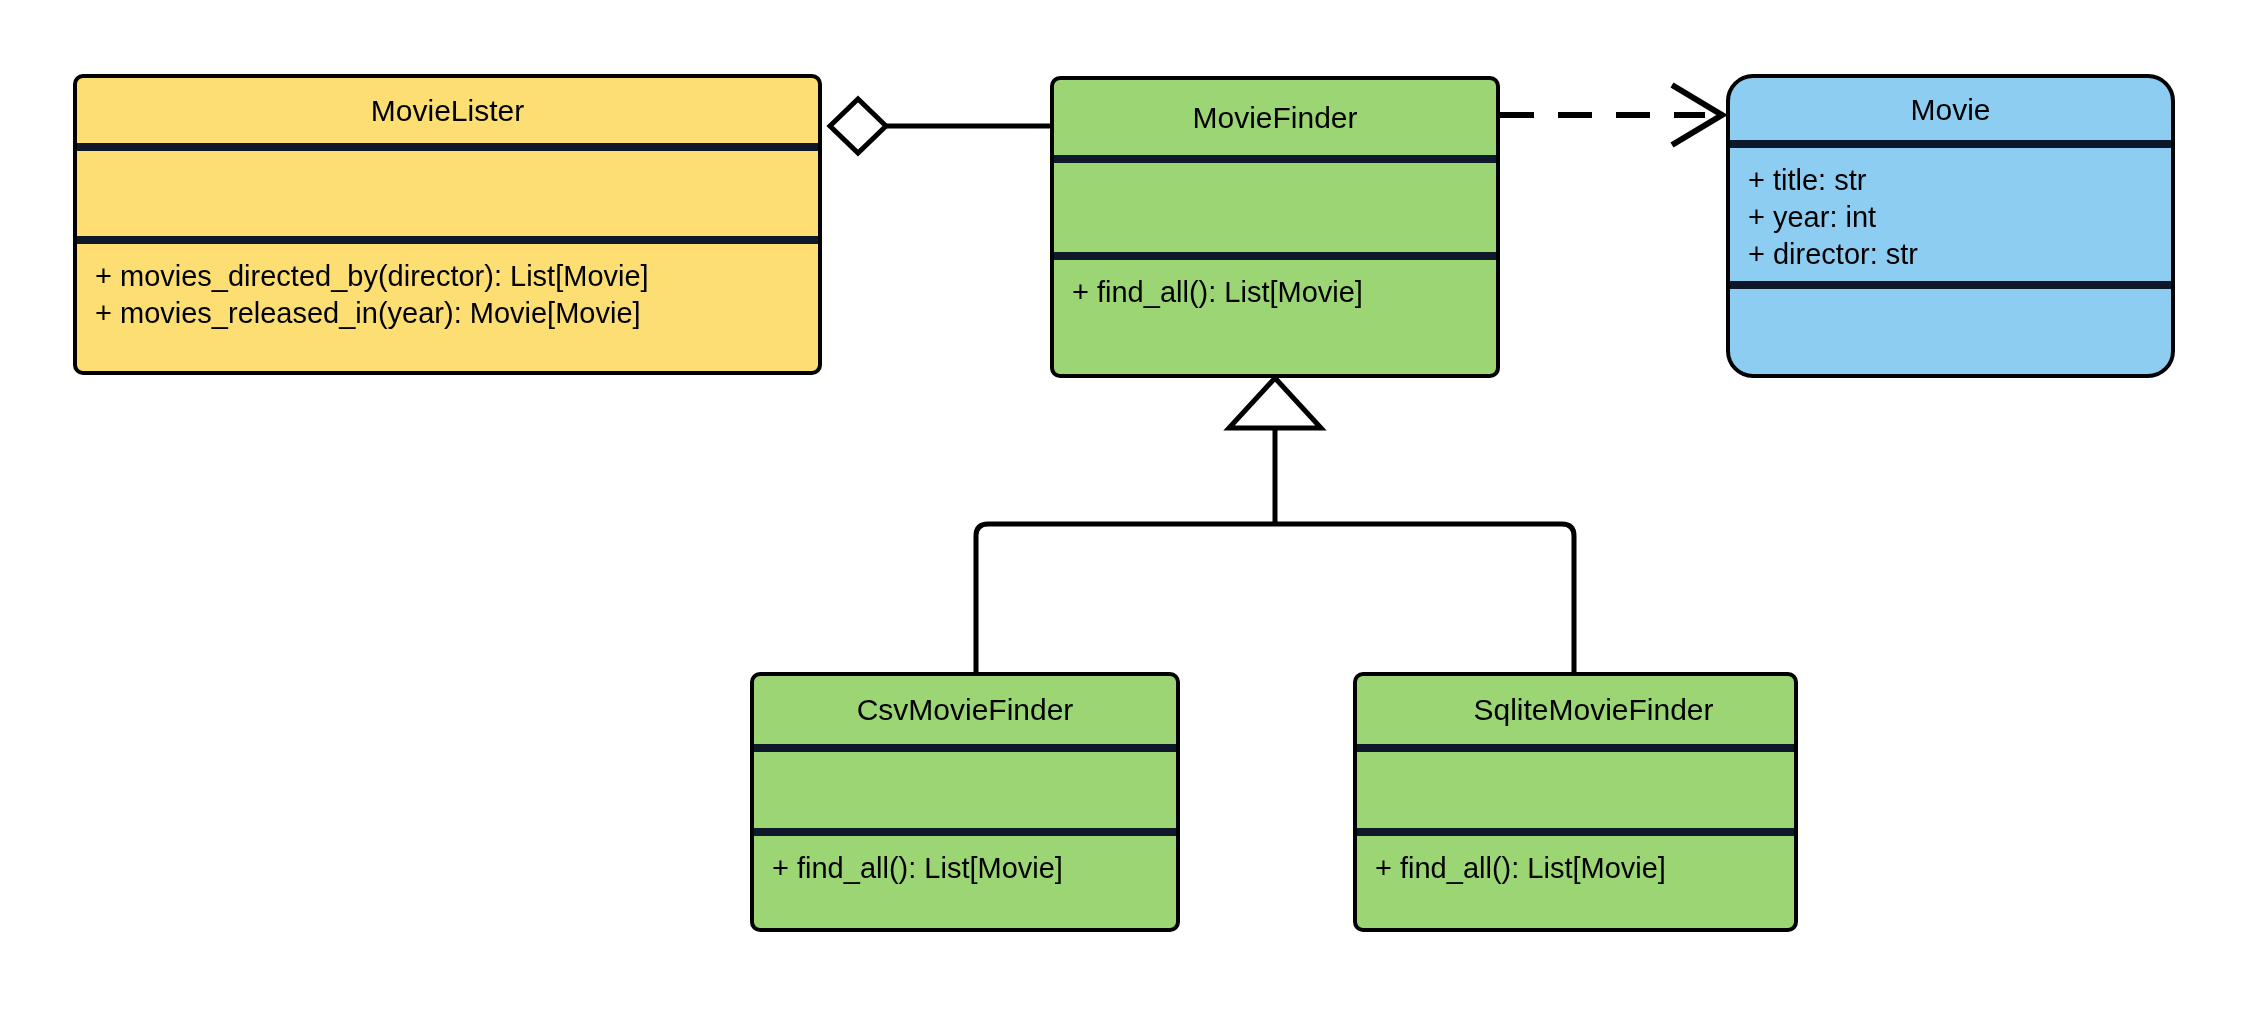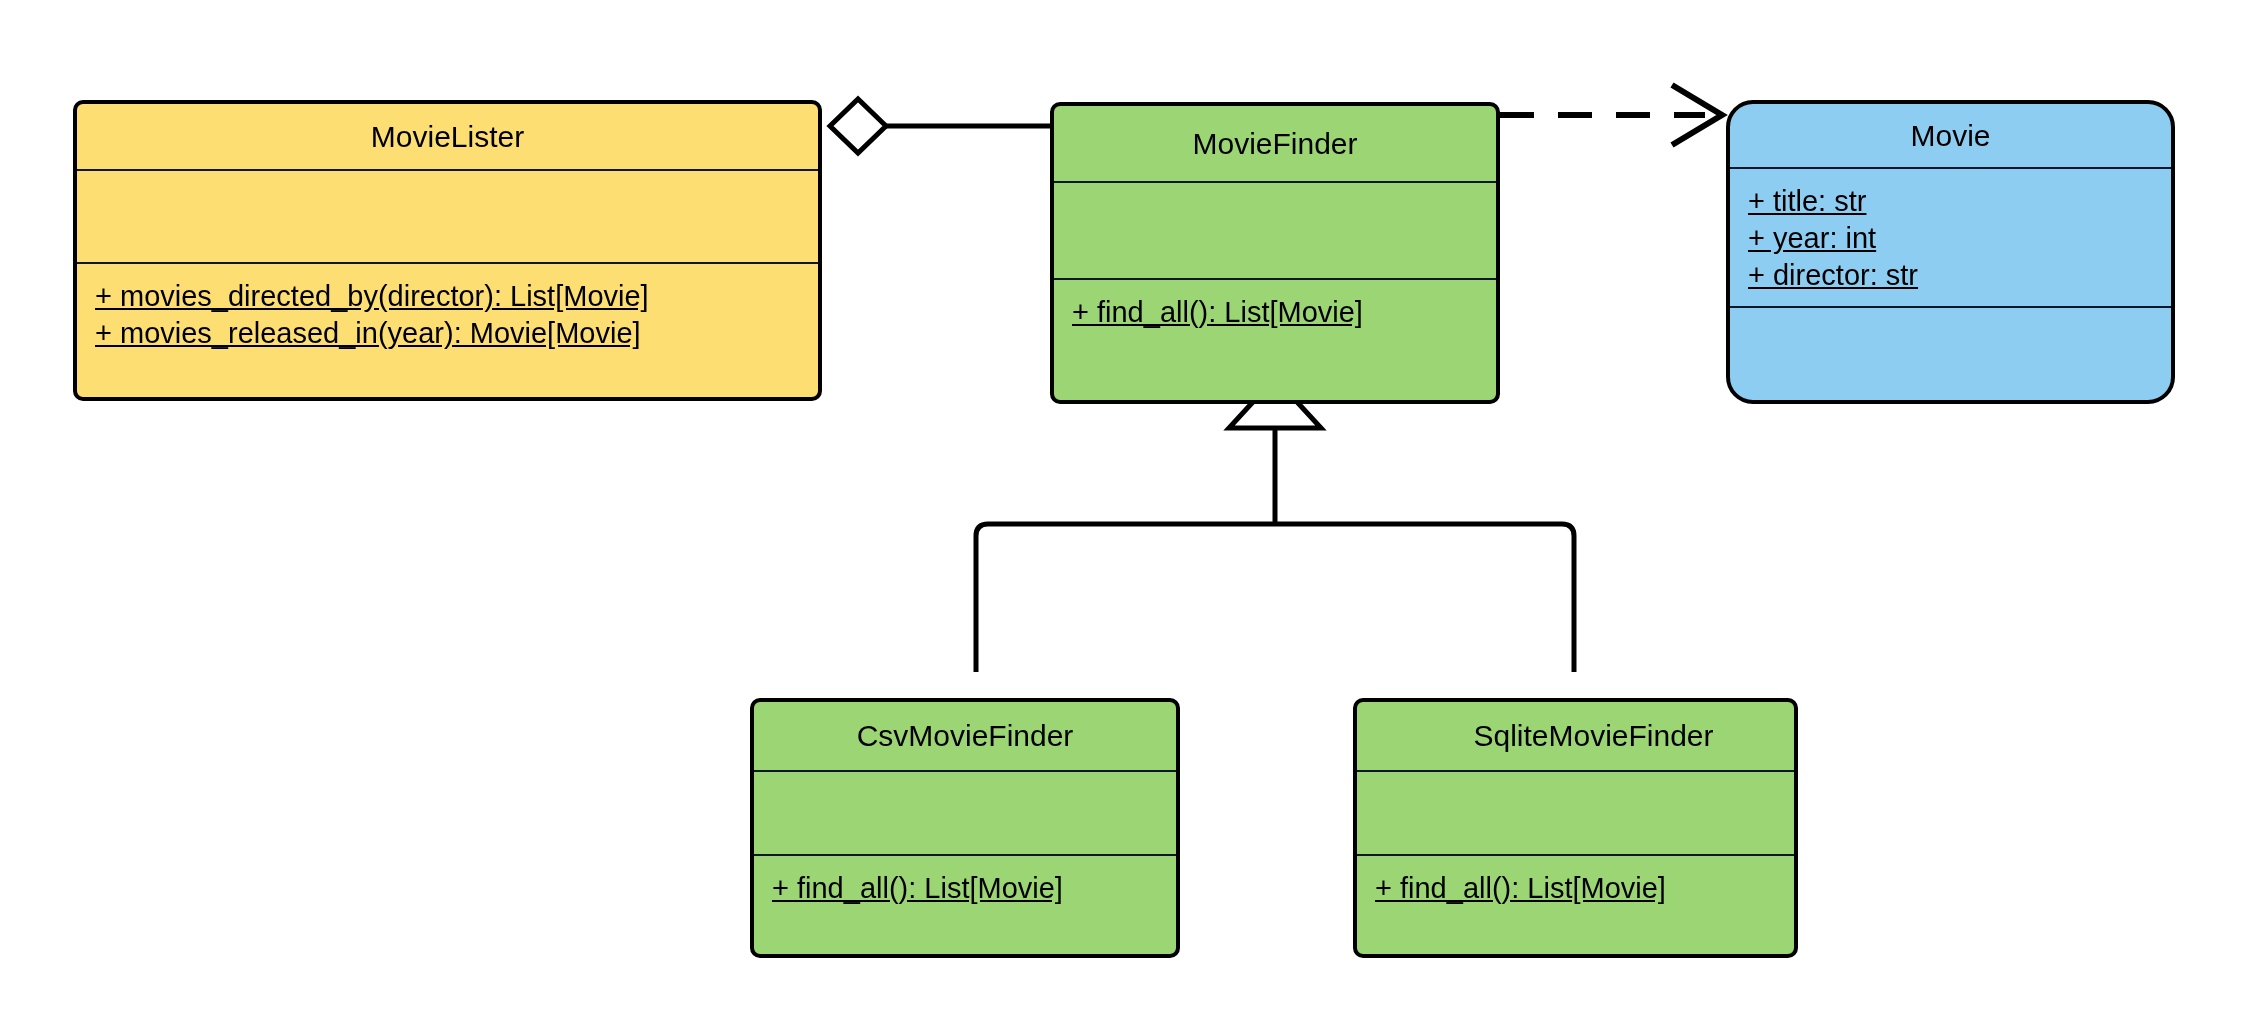--- a/index.html
+++ b/index.html
@@ -27,30 +27,28 @@
     pointer-events: none;
   }
   .uml-class {
     position: absolute;
     box-sizing: border-box;
     border: 4px solid #000000;
     border-radius: 10px;
     overflow: hidden;
     display: flex;
     flex-direction: column;
-    margin-top: 26px;
   }
   .compartment {
     box-sizing: border-box;
     width: 100%;
     position: relative;
   }
   .compartment + .compartment {
-    border-top: 2px solid #0f172a;
-    text-decoration: underline;
+    border-top: 8px solid #0f172a;
   }
   .c-name {
     display: flex;
     align-items: center;
     justify-content: center;
     text-align: center;
   }
   .c-body {
     padding: 14px 18px 8px 18px;
   }

